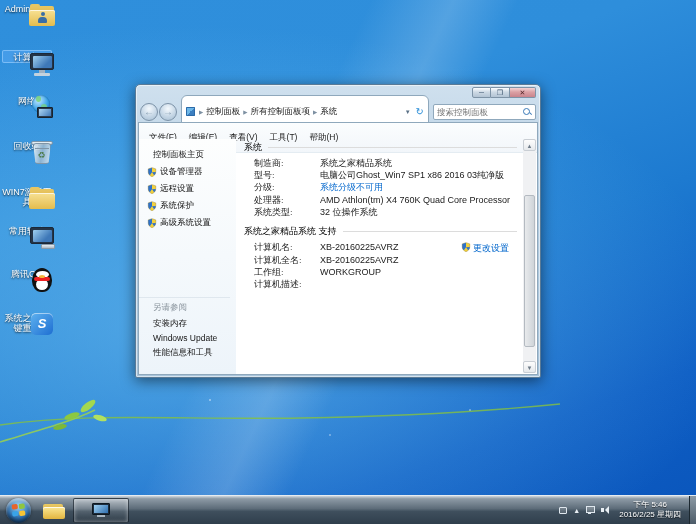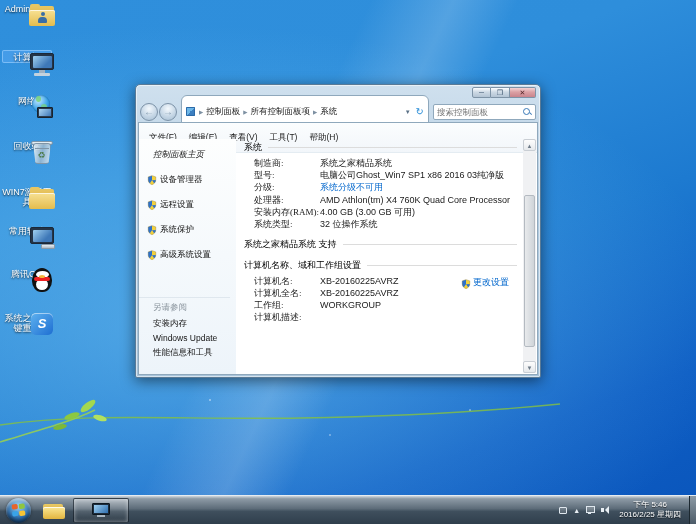--- a/index.html
+++ b/index.html
@@ -106,38 +106,38 @@
 
   .client { position:absolute; left:3px; right:3px; top:38px; bottom:3px; background:#fff;
     box-shadow:0 0 0 1px #8fa8bc; overflow:hidden; }
   .menubar { height:30px; display:flex; align-items:center; padding-left:4px; background:linear-gradient(#fbfdfe,#f2f6fa);
     border-bottom:1px solid #e4ecf2; font-size:8.5px; color:#222; }
   .menubar span { padding:0 6px; }
   .body { position:absolute; left:0; right:0; top:16px; bottom:0; }
 
   .sidebar { position:absolute; left:0; top:0; bottom:0; width:97px;
     background:linear-gradient(180deg,#fdfefe,#edf4fa); font-size:8.5px; color:#1a1a1a; }
-  .sb-home { padding:10px 0 0 14px; color:#1a1a1a;font-style:italic; }
-  .sb-item { display:flex; align-items:center; padding:3px 0 0 8px; margin-top:10px; color:#151515; }
+  .sb-home { padding:10px 0 0 14px; color:#1a1a1a; }
+  .sb-item { display:flex; align-items:center; padding:3px 0 0 8px; margin-top:2px; color:#151515; }
   .sb-item .shield { margin-right:3px; }
   .see-also { position:absolute; left:0; right:6px; bottom:12px; border-top:1px solid #dfe7ee; padding:4px 0 0 14px; }
   .see-also .hd { color:#8a949d; margin-bottom:4px; }
   .see-also .lnk { margin-bottom:3.5px; color:#151515; }
 
   .content { position:absolute; left:97px; right:14px; top:0; bottom:0; padding:2px 6px 0 8px;
     font-size:9px; color:#1a1a1a; overflow:hidden; }
   .sec-h { display:flex; align-items:center; margin:8px 0 4px 0; color:#000; }
   .sec-h:first-child { margin-top:0; }
   .sec-h .rule { flex:1; height:1px; background:#dcdcdc; margin-left:6px; }
   .rows { position:relative; padding-left:10px; }
   .row { display:flex; margin-bottom:1.6px; line-height:10.6px; min-height:10.6px; }
   .rl { width:66px; flex:none;font-family:Liberation Serif, serif; }
   .rv { white-space:nowrap; }
   .link { color:#0066cc; }
-  .change-link { position:absolute; right:8px; top:0; display:flex; align-items:flex-end; }
+  .change-link { position:absolute; right:8px; top:0; display:flex; align-items:flex-start; }
   .change-link .shield { margin-right:2px; }
 
   .scrollbar { position:absolute; right:1px; top:16px; bottom:1px; width:13px; background:#f0f1f3; }
   .sb-arrow { position:absolute; left:0; width:13px; height:12px; color:#6d7a86; font-size:6px; text-align:center; line-height:12px;
     background:linear-gradient(#fdfdfd,#e6e9ec); border:1px solid #c9ced4; border-radius:2px; }
   .sb-arrow.up { top:0; } .sb-arrow.dn { bottom:0; }
   .sb-thumb { position:absolute; left:1px; width:11px; top:56px; height:152px; border-radius:2px;
     background:linear-gradient(90deg,#e8eaec,#cfd4d9); border:1px solid #b4bac1; }
 
   
@@ -333,38 +333,30 @@
               </div>
             <div class="row">
                 <span class="rl">分级:</span>
                 <span class="rv link">系统分级不可用</span>
               </div>
             <div class="row">
                 <span class="rl">处理器:</span>
                 <span class="rv">AMD Athlon(tm) X4 760K Quad Core Processor</span>
               </div>
             <div class="row">
-                <span class="rl">安装内存(RAM):</span>
-                <span class="rv">4.00 GB (3.00 GB 可用)</span>
-              </div>
-            <div class="row">
                 <span class="rl">系统类型:</span>
                 <span class="rv">32 位操作系统</span>
               </div>
           </div>
 
           <div class="sec-h">
             <span>系统之家精品系统 支持</span>
               <span class="rule"></span>
           </div>
 
-          <div class="sec-h">
-            <span>计算机名称、域和工作组设置</span>
-              <span class="rule"></span>
-          </div>
           <div class="rows">
             <div class="change-link">
               <svg class="shield">
                   <use href="#uac-shield"></use>
                 </svg>
               <span class="link">更改设置</span>
             </div>
             <div class="row">
                 <span class="rl">计算机名:</span>
                 <span class="rv">XB-20160225AVRZ</span>

